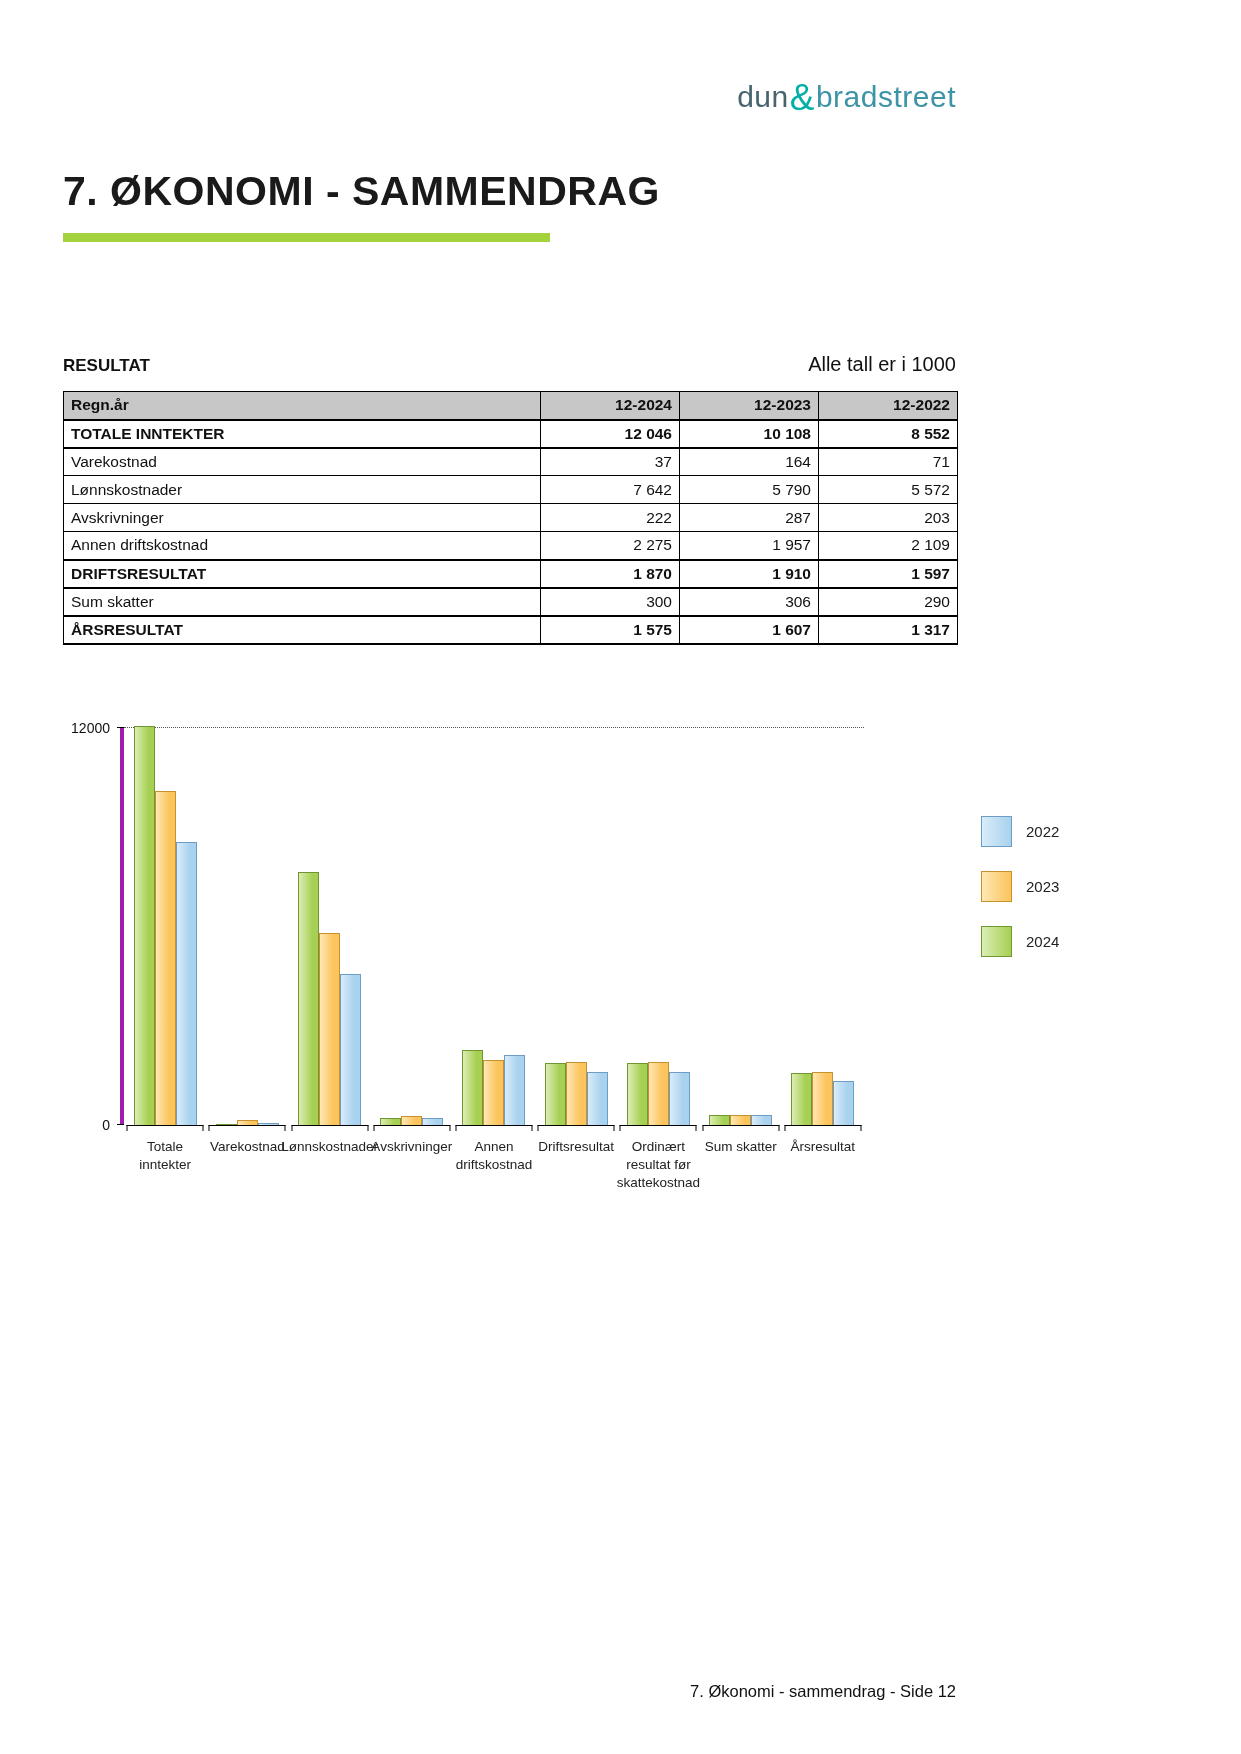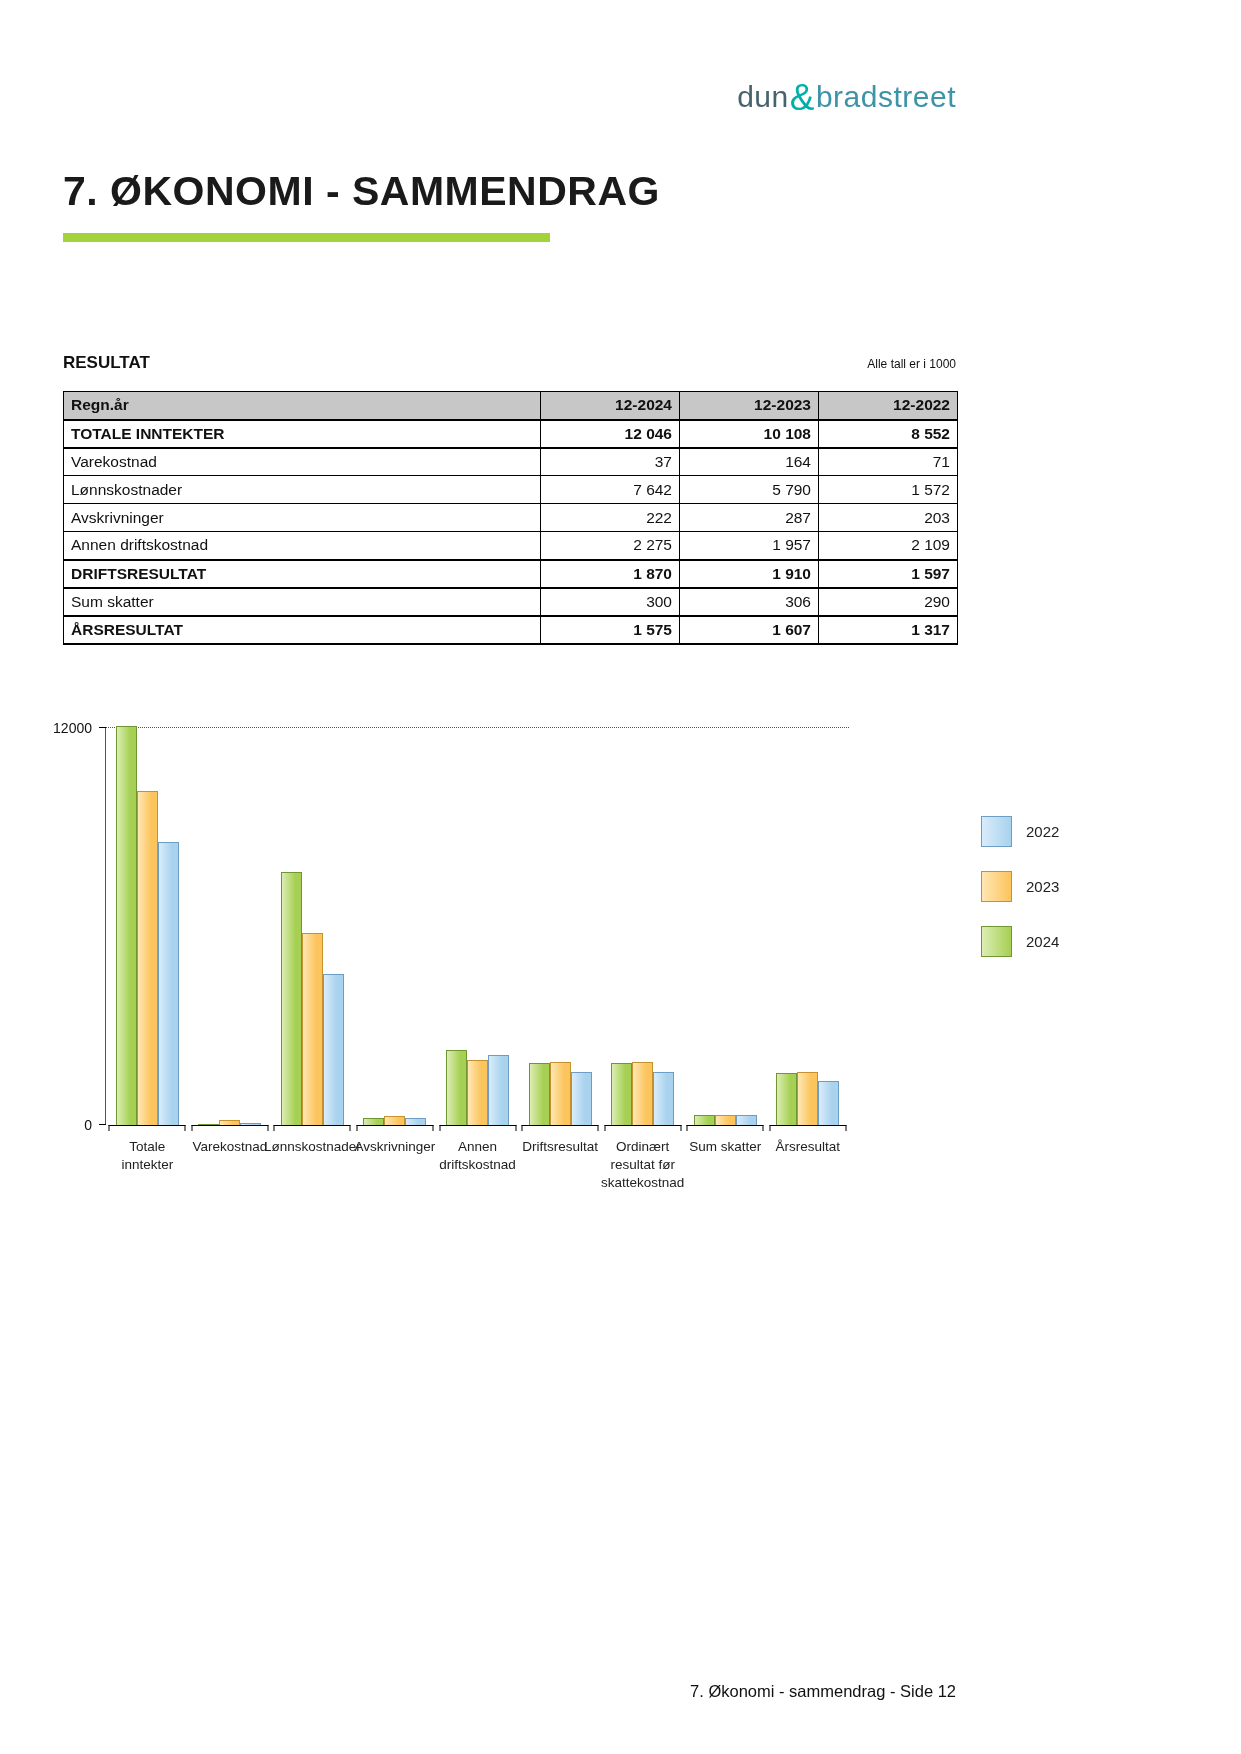--- a/index.html
+++ b/index.html
@@ -63,21 +63,21 @@
     position: absolute;
     top: 317px;
     left: 63px;
     width: 893px;
     display: flex;
     justify-content: space-between;
     align-items: baseline;
     margin-top: 36px;
   }
   .result-label { font-weight: bold; font-size: 17px; }
-  .units { font-size: 12px; }
+  .units { font-size: 20px; }
 
   
   .fin-table {
     position: absolute;
     top: 343px;
     left: 63px;
     width: 894px;
     border-collapse: collapse;
     table-layout: fixed;
     font-size: 15.5px;
@@ -109,25 +109,25 @@
   .chart {
     position: absolute;
     top: 728px;
     left: 63px;
     width: 1060px;
     height: 470px;
     font-size: 13.5px;
   }
   .plot {
     position: absolute;
-    left: 42px;
+    left: 57px;
     top: 0;
     width: 744px;
     height: 397px;
-    border-left: 1px solid #a21caf;
+    border-left: 4px solid #a21caf;
   }
   .gridline-top {
     position: absolute;
     left: 0; right: 0; top: -1px;
     border-top: 1.5px dotted #555;
     height: 0;
   }
   .ytick {
     position: absolute;
     left: -7px;
@@ -246,21 +246,21 @@
         <tr>
           <td>Varekostnad</td>
           <td>37</td>
           <td>164</td>
           <td>71</td>
         </tr>
         <tr>
           <td>Lønnskostnader</td>
           <td>7 642</td>
           <td>5 790</td>
-          <td>1 572</td>
+          <td>5 572</td>
         </tr>
         <tr>
           <td>Avskrivninger</td>
           <td>222</td>
           <td>287</td>
           <td>203</td>
         </tr>
         <tr>
           <td>Annen driftskostnad</td>
           <td>2 275</td>

